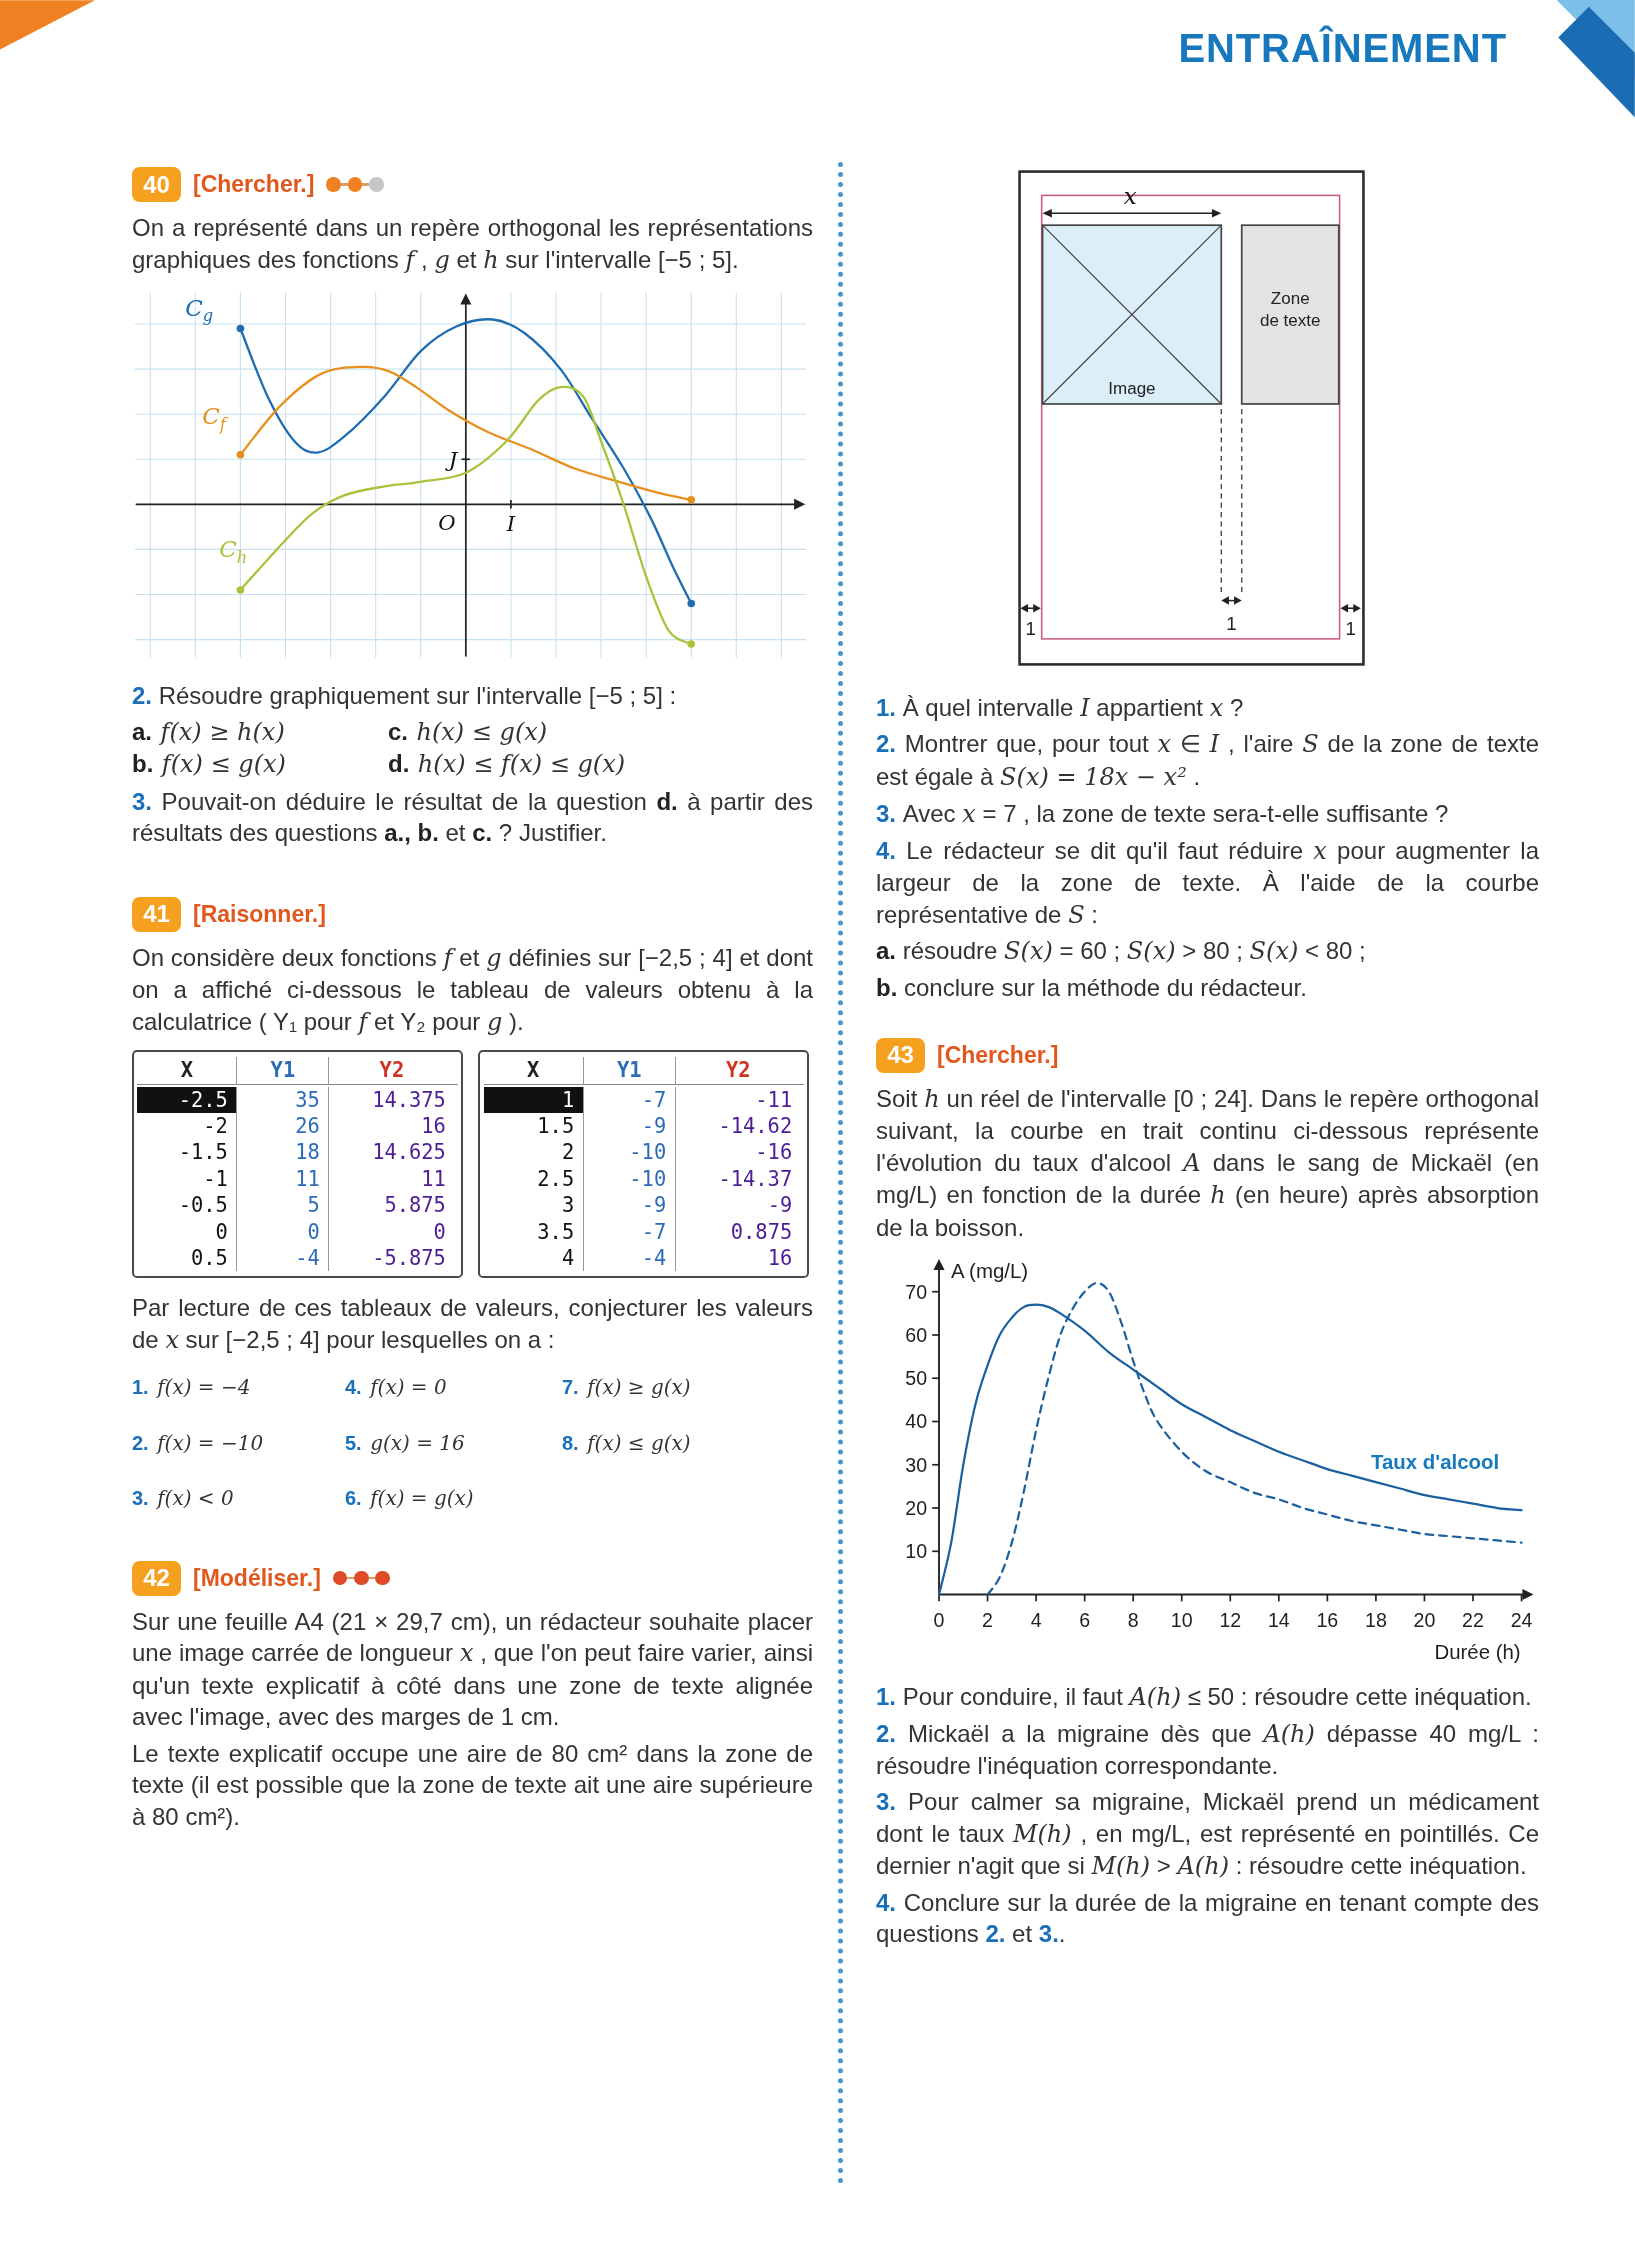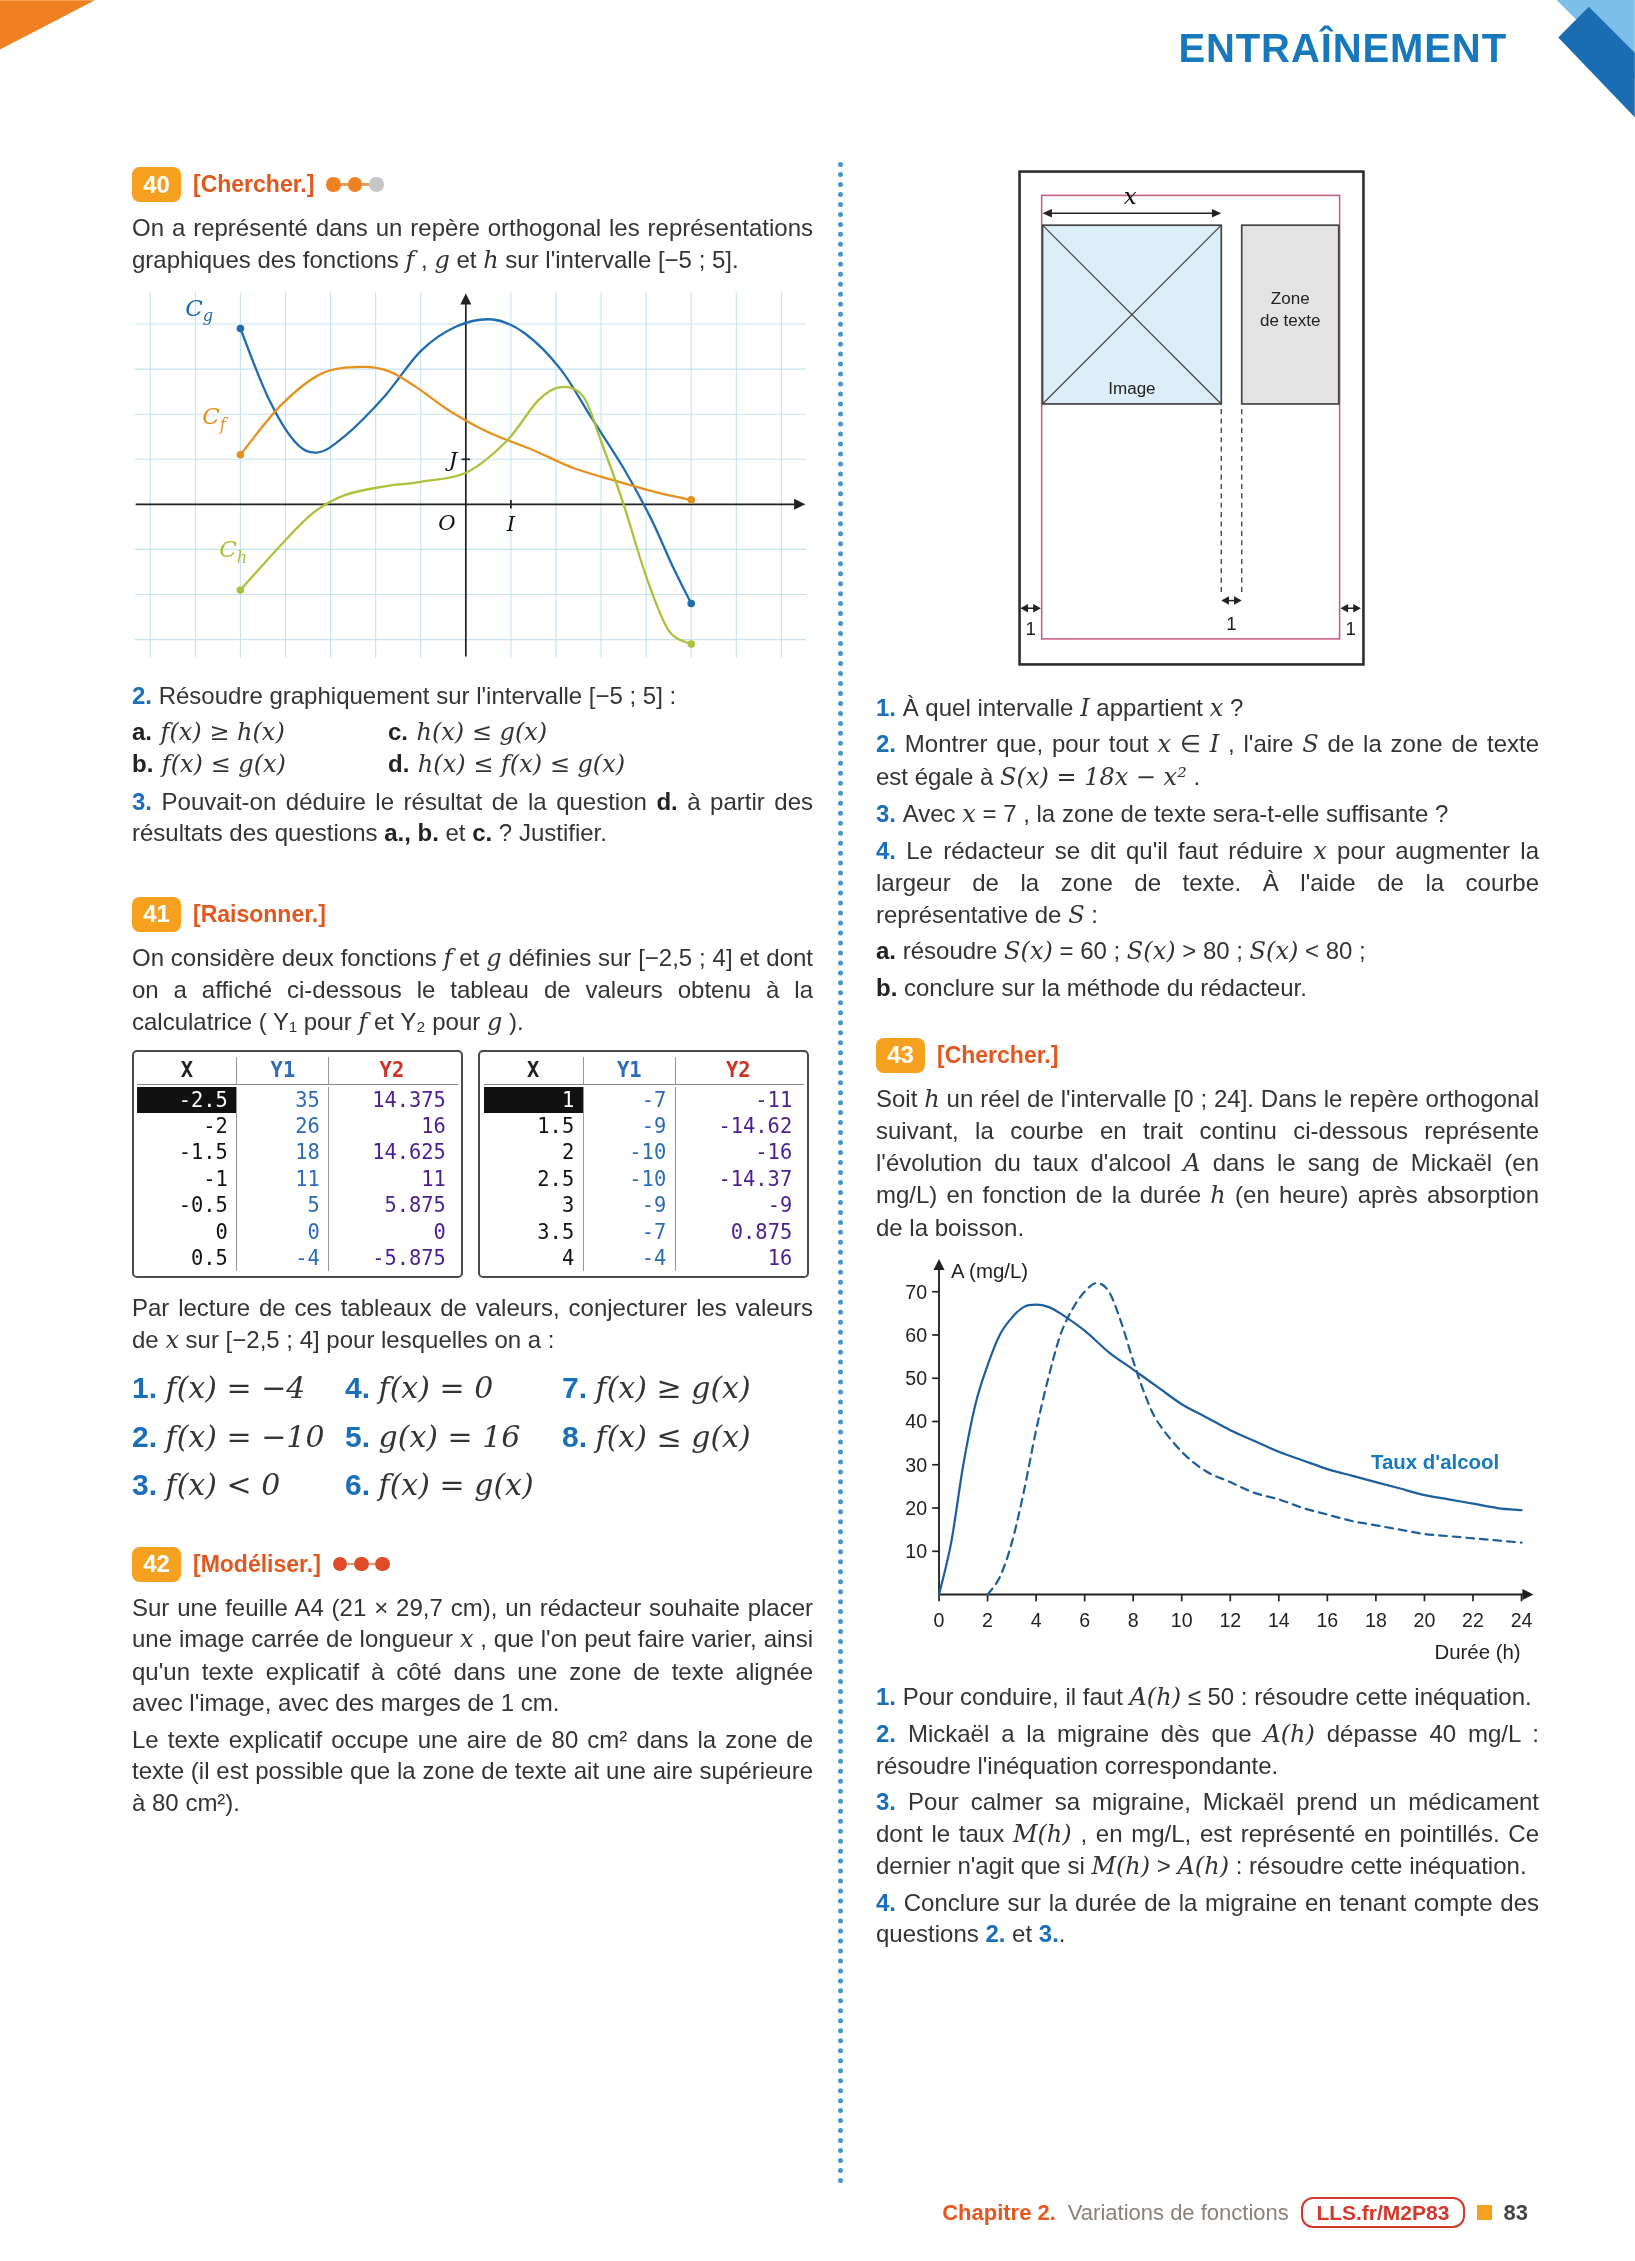--- a/index.html
+++ b/index.html
@@ -31,22 +31,22 @@
   .seg-m { font-family:"DejaVu Serif", serif; font-style:italic; }
   .seg-n { color:#1a6fba; font-weight:bold; }
   .seg-b { font-weight:bold; color:#222; }
   .seg-t { }
 
   .graph-wrap { margin:13.6px 0 17px 0; }
   .chart-wrap { margin:8.5px 0 10.2px 0; }
 
   .grid-2 { display:grid; grid-template-columns:256px 1fr; row-gap:0; margin:3.4px 0 5.1px 0;
             font-size:24px; line-height:31.5px; }
-  .grid-3 { display:grid; grid-template-columns:213px 217px 1fr; row-gap:17px; margin:16px 0;
-            font-size:30px; line-height:31.5px; }
+  .grid-3 { display:grid; grid-template-columns:213px 217px 1fr; row-gap:24px; margin:16px 0;
+            font-size:20px; line-height:31.5px; }
   [data-items] > div > span:first-child { margin-right:8.5px; }
 
   .tables-row { display:flex; gap:15.3px; margin:12px 0 13.6px 0; }
   .calc-table { width:331px; border:2.6px solid #4a4a4a; border-radius:5.1px; background:#fff;
                 padding:5.1px 3.4px; font-family:"DejaVu Sans Mono", monospace; font-size:20.4px; }
   .calc-row { display:flex; line-height:26.4px; }
   .calc-head { border-bottom:1.7px solid #888; margin-bottom:1.7px; }
   .calc-cell { padding:0 8.5px; text-align:right; white-space:pre; }
   .calc-head .calc-cell { text-align:center; font-weight:bold; }
   .col0 { width:100px; color:#111; border-right:1.7px solid #999; }
@@ -403,22 +403,15 @@
       </div>
 
       <p class="q"><span class="seg-n">1. </span><span class="seg-t">Pour conduire, il faut </span><span class="seg-m">A(h)</span><span class="seg-t"> ≤ 50 : résoudre cette inéquation.</span></p>
       <p class="q"><span class="seg-n">2. </span><span class="seg-t">Mickaël a la migraine dès que </span><span class="seg-m">A(h)</span><span class="seg-t"> dépasse 40 mg/L : résoudre l'inéquation correspondante.</span></p>
       <p class="q"><span class="seg-n">3. </span><span class="seg-t">Pour calmer sa migraine, Mickaël prend un médicament dont le taux </span><span class="seg-m">M(h)</span><span class="seg-t"> , en mg/L, est représenté en pointillés. Ce dernier n'agit que si </span><span class="seg-m">M(h)</span><span class="seg-t"> &gt; </span><span class="seg-m">A(h)</span><span class="seg-t"> : résoudre cette inéquation.</span></p>
       <p class="q"><span class="seg-n">4. </span><span class="seg-t">Conclure sur la durée de la migraine en tenant compte des questions </span><span class="seg-n">2.</span><span class="seg-t"> et </span><span class="seg-n">3.</span><span class="seg-t">.</span></p>
     </div>
 
   </div>
 
-  <div class="footer">
-    <span class="chap-label">Chapitre 2.</span>
-    <span class="chap-title">Variations de fonctions</span>
-    <span class="link-box">LLS.fr/M2P83</span>
-    <span class="footer-square"></span>
-    <span class="page-num">83</span>
-  </div>
 
 </div>
 
 
 </body></html>

